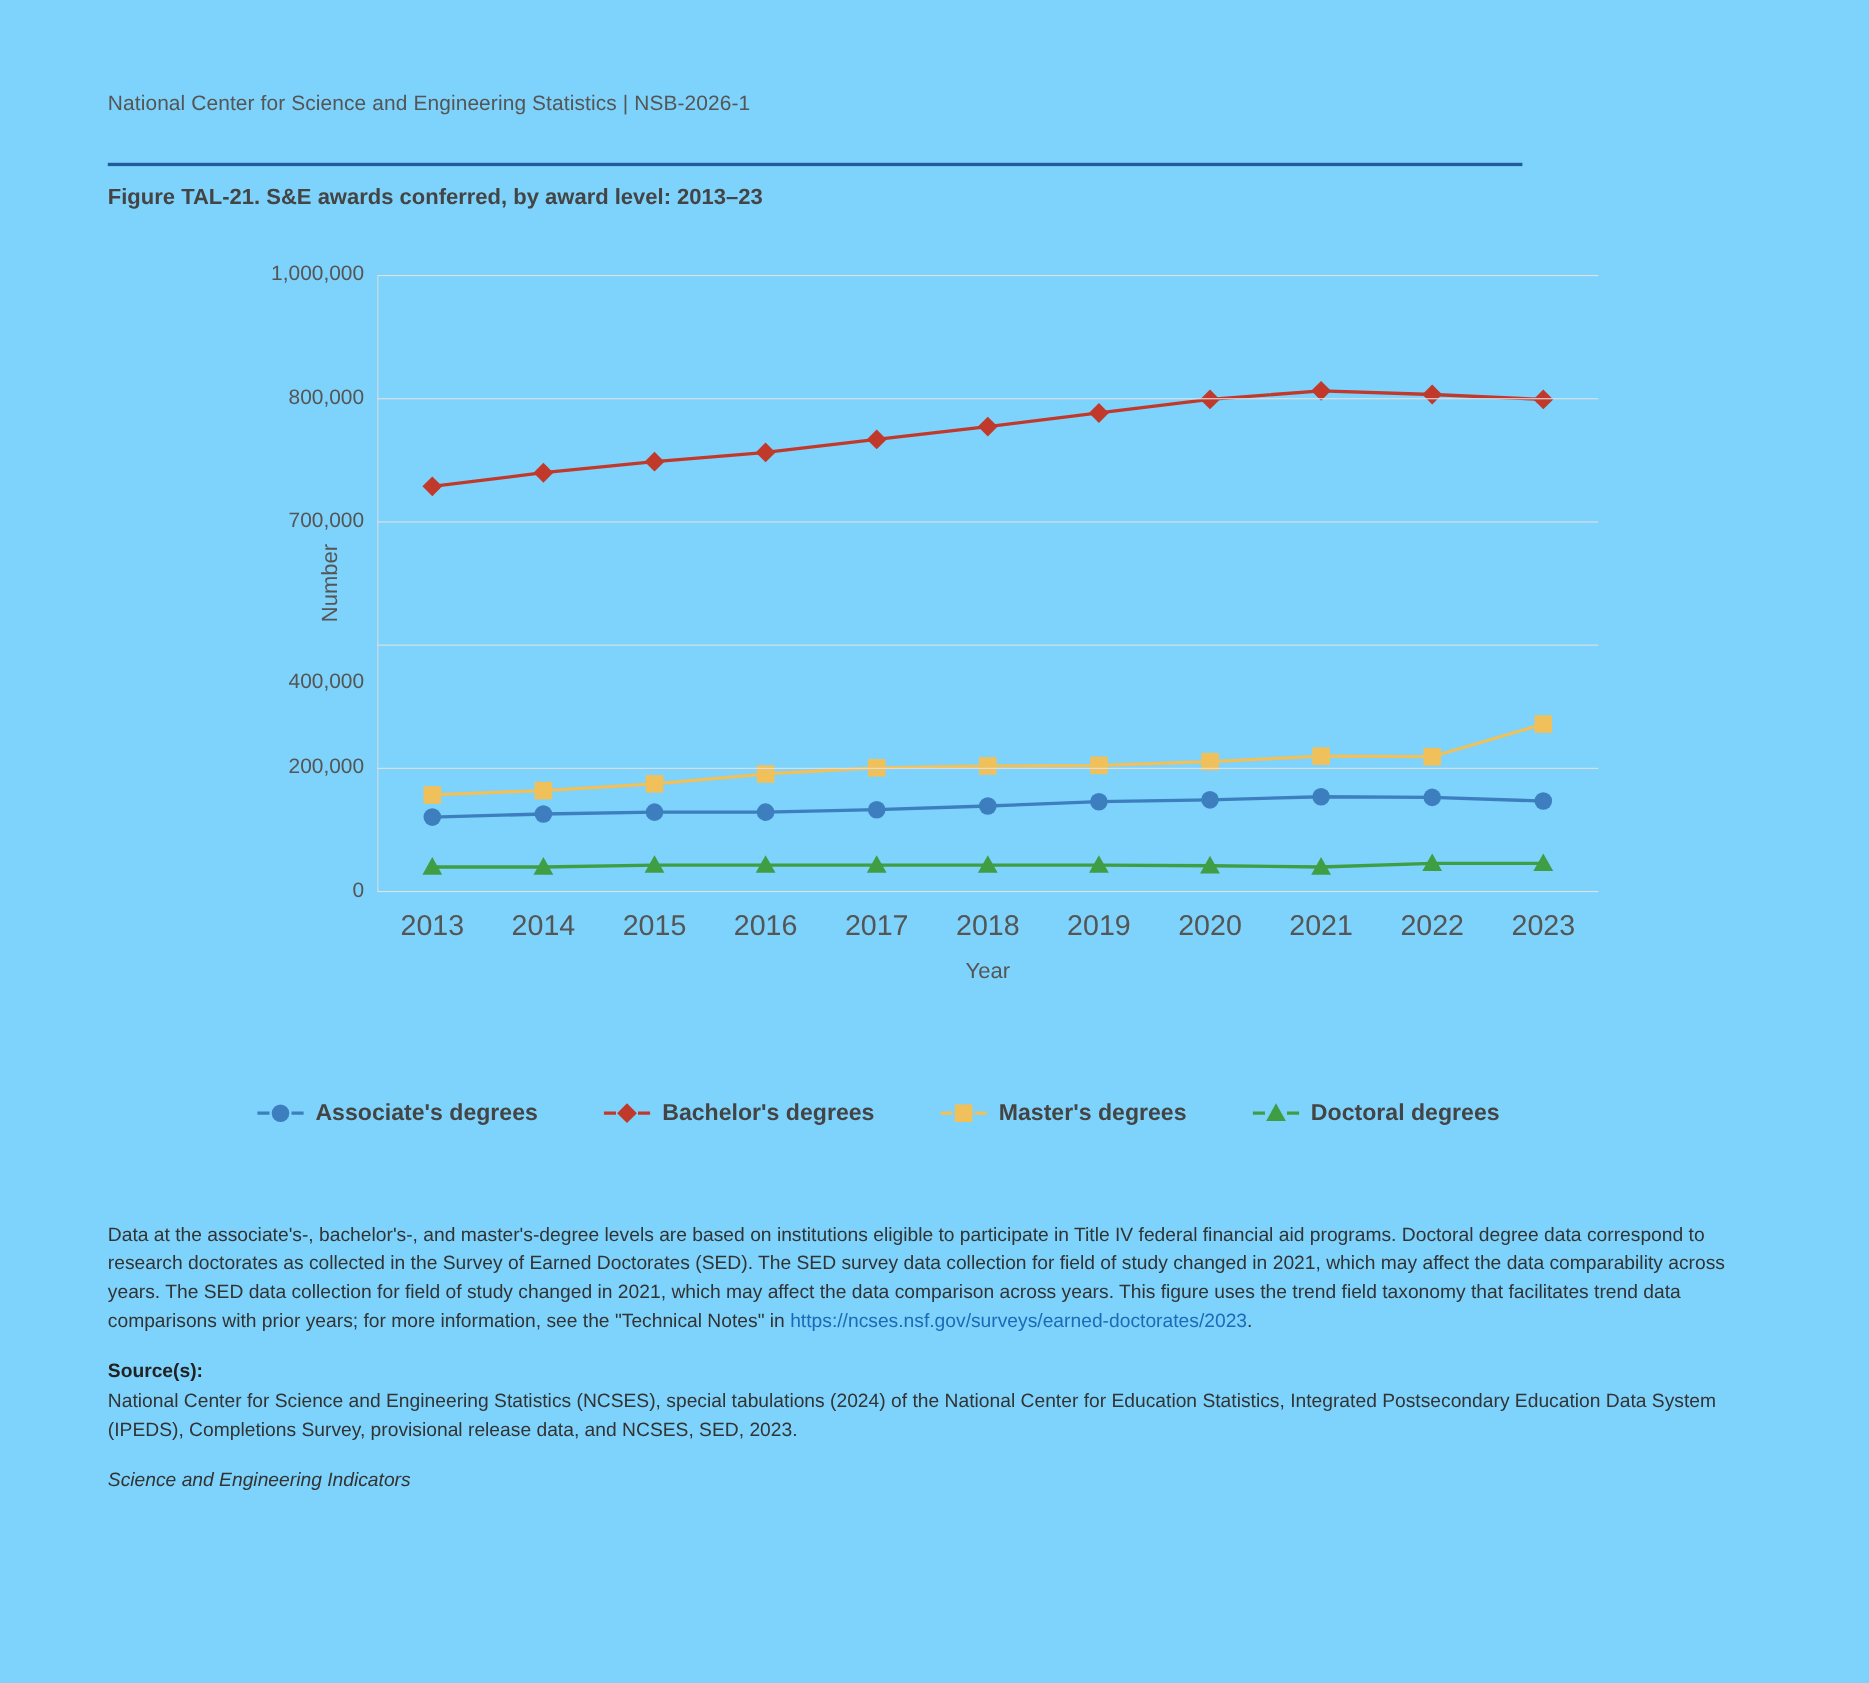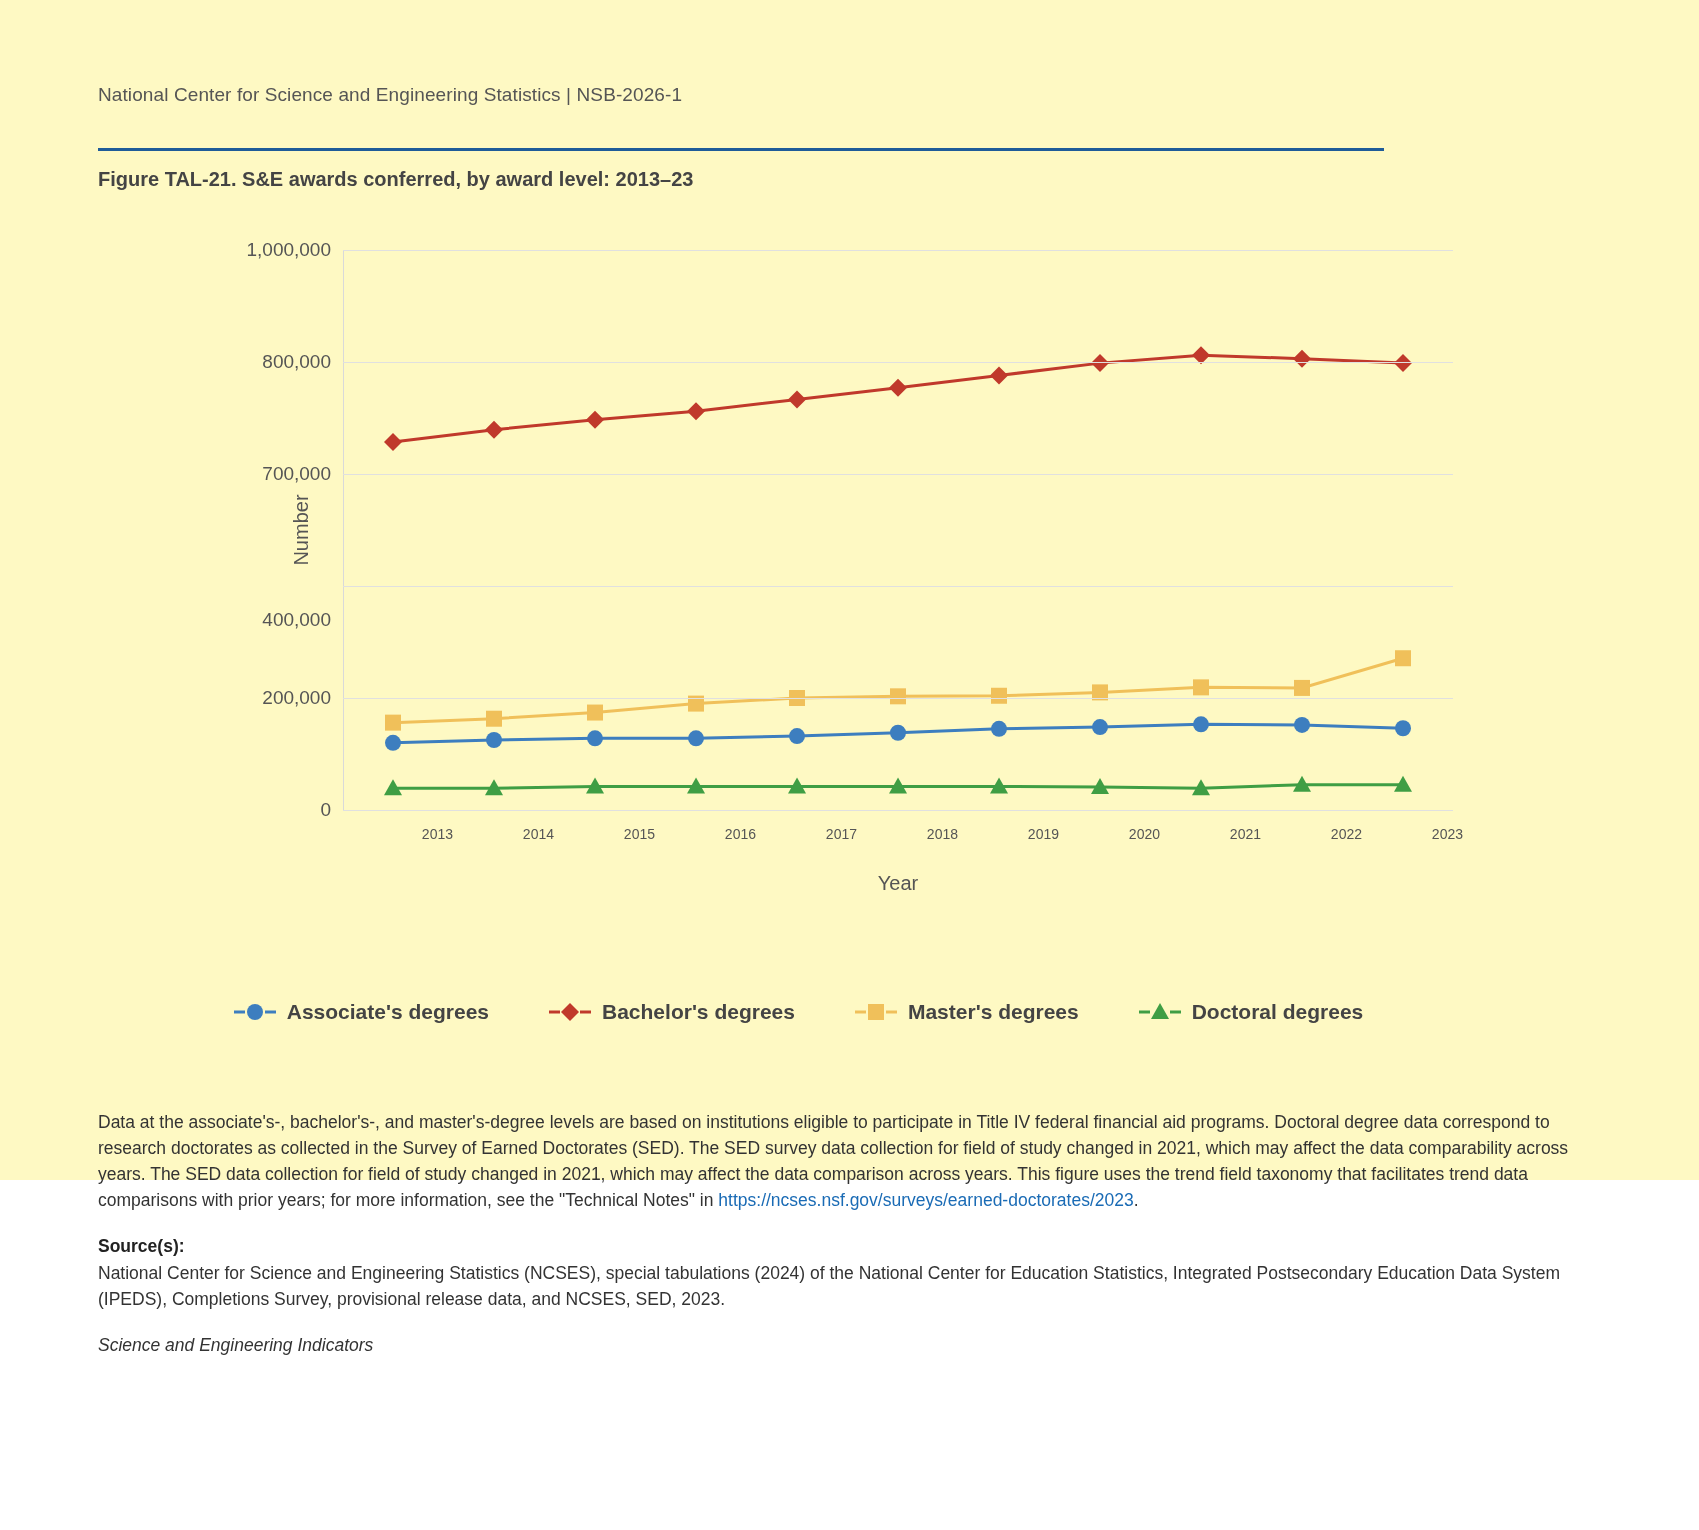--- a/index.html
+++ b/index.html
@@ -9,22 +9,22 @@
   }
   body {
     width: 1699px; height: 1530px;
     font-family: "Liberation Sans", sans-serif;
     color: #333;
     position: relative;
   }
   .page {
     position: absolute;
     left: 0; top: 0;
-    width: 1699px; height: 1180px;
-    background: #fef9c3;
+    width: 1699px; height: 1530px;
+    background: #7dd3fc;
   }
   .header-line {
     position: absolute;
     left: 98px; top: 84px;
     width: 1300px;
     font-size: 19px;
     color: #555;
     letter-spacing: 0.1px;
   }
   .header-rule {
@@ -70,22 +70,22 @@
     width: 180px;
     text-align: right;
     font-size: 19px;
     color: #555;
     transform: translateY(-50%);
   }
   .xtick {
     position: absolute;
     top: 576px;
     width: 120px;
-    text-align: right;
-    font-size: 14px;
+    text-align: center;
+    font-size: 26px;
     color: #555;
     transform: translateX(-50%);
   }
   .ylabel {
     position: absolute;
     left: -42px; top: 50%;
     font-size: 20px;
     color: #555;
     transform: translate(-50%, -50%) rotate(-90deg);
     white-space: nowrap;

